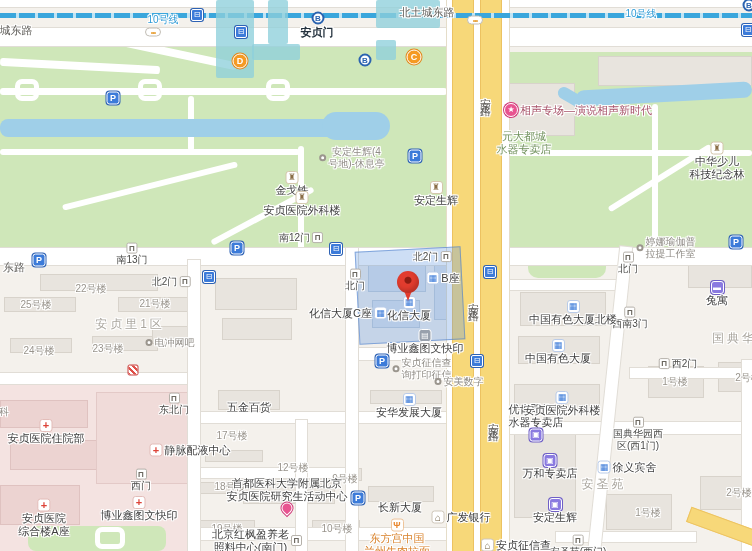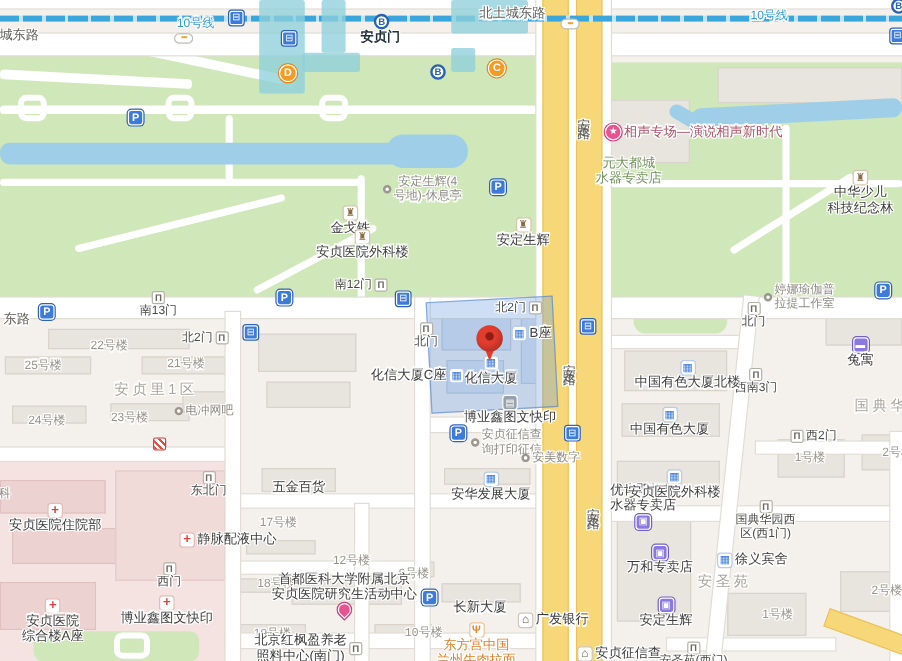--- a/index.html
+++ b/index.html
@@ -457,21 +457,21 @@
       <div class="lbl t-bldg" style="left: 345px; top: 479px;">
         <span class="txt">
           <span class="ln">9号楼</span>
         </span>
       </div>
       <div class="lbl t-bldg" style="left: 227px; top: 529px;">
         <span class="txt">
           <span class="ln">19号楼</span>
         </span>
       </div>
-      <div class="lbl t-bldg" style="left: 353px; top: 529px; font-family: Liberation Mono, monospace;">
+      <div class="lbl t-bldg" style="left: 337px; top: 529px;">
         <span class="txt">
           <span class="ln">10号楼</span>
         </span>
       </div>
       <div class="lbl t-bldg" style="left: 675px; top: 382px;">
         <span class="txt">
           <span class="ln">1号楼</span>
         </span>
       </div>
       <div class="lbl t-bldg" style="left: 748px; top: 378px;">

